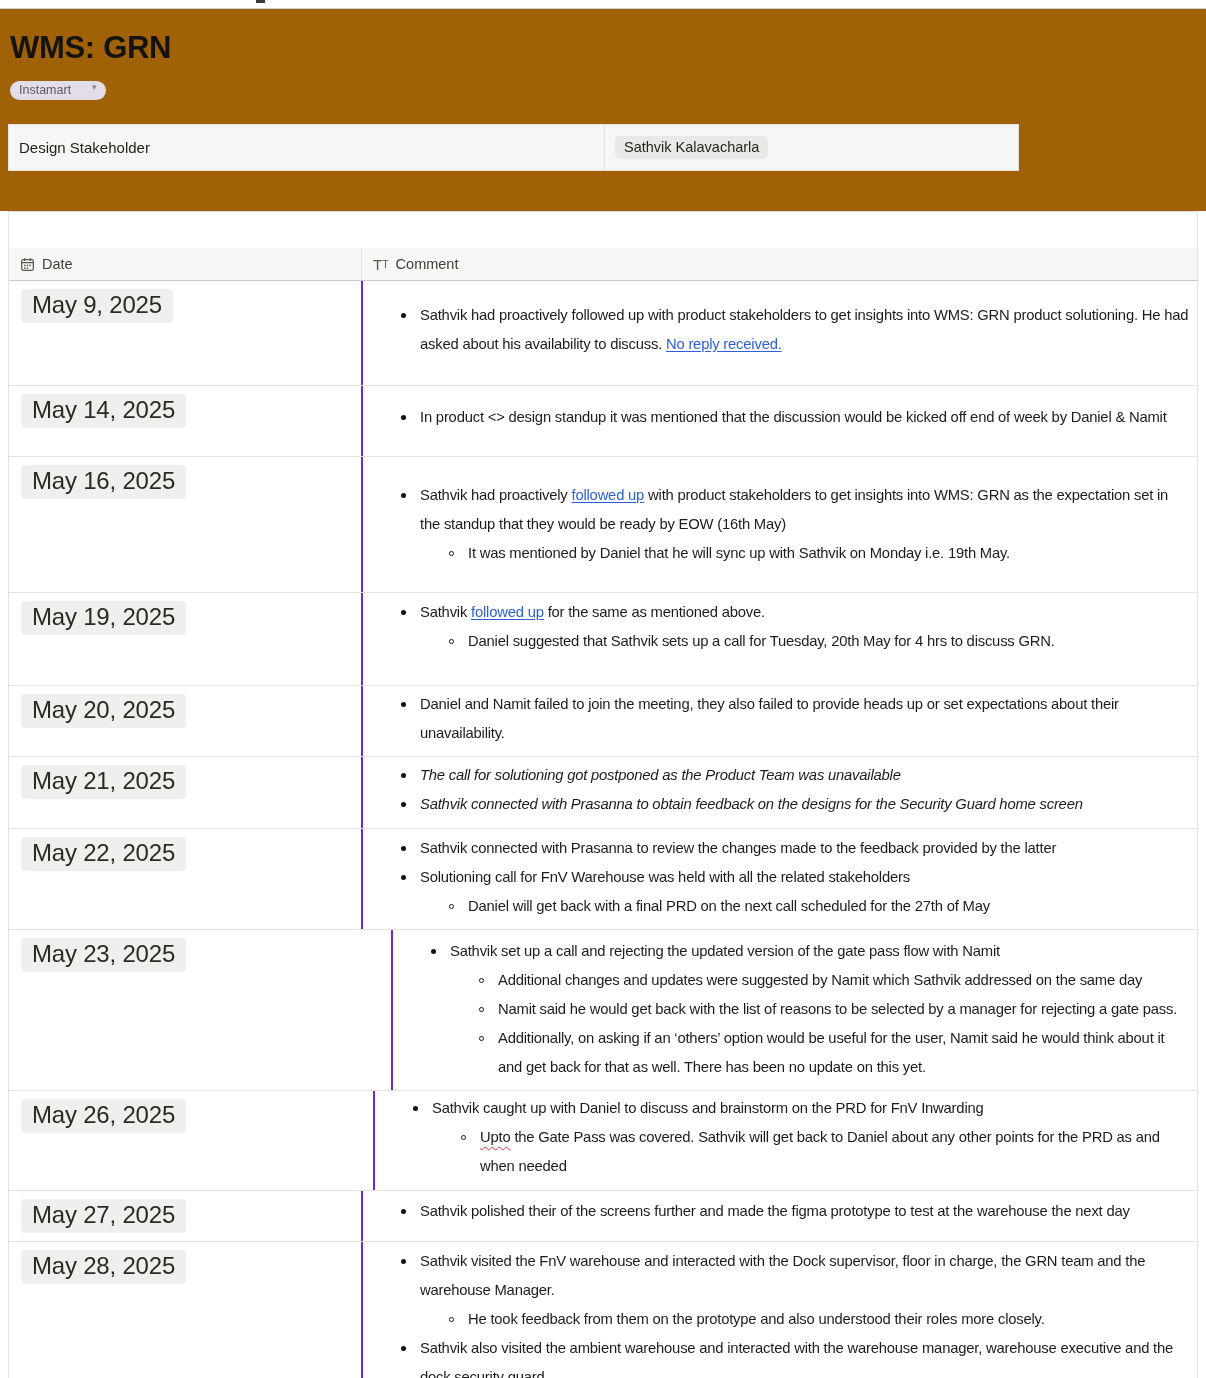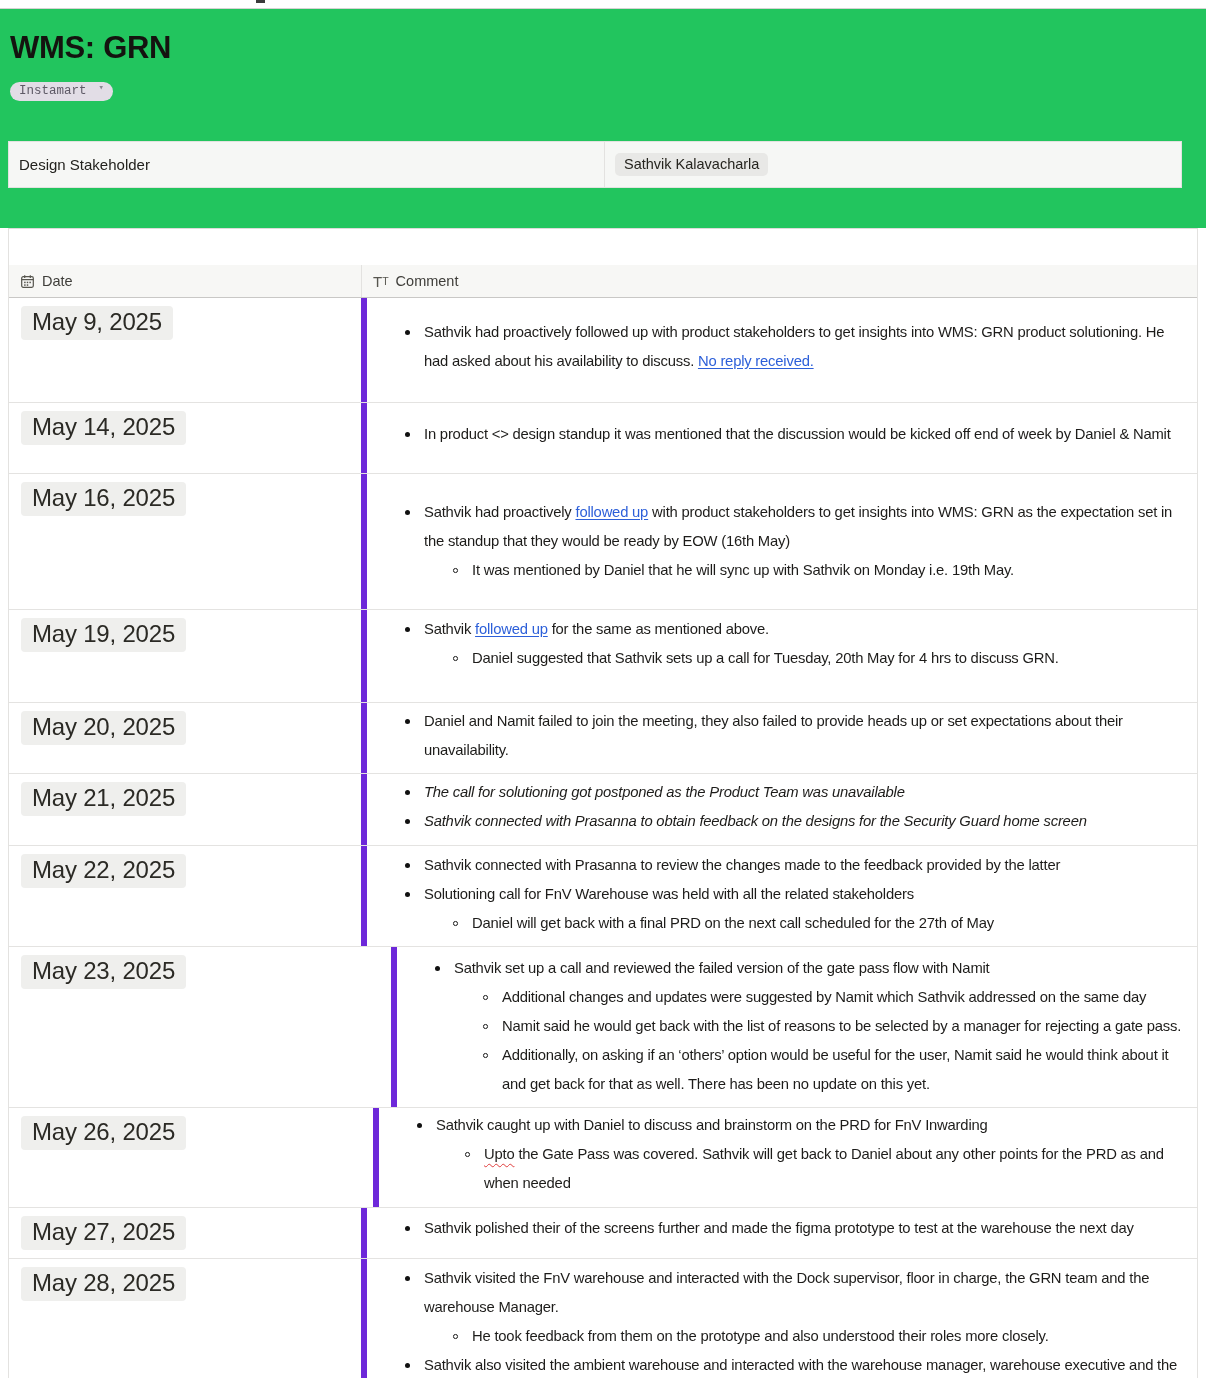--- a/index.html
+++ b/index.html
@@ -4,30 +4,30 @@
 <style>
   * { margin:0; padding:0; box-sizing:border-box; }
   html,body { width:1206px; height:1378px; overflow:hidden; background:#ffffff;
     font-family:"Liberation Sans", sans-serif; color:#1d1c1a; }
 
   
   .top-strip { height:9px; background:#ffffff; border-bottom:1px solid #d4d4d2; position:relative; }
   .top-edge-marker { position:absolute; left:256px; top:0; width:9px; height:3px; background:#3b3b3b; }
 
   
-  .page-header { background:#22c55e; padding:0 0 1px 0; }
+  .page-header { background:#a16207; padding:0 0 1px 0; }
   .page-title { font-size:31px; font-weight:700; color:#14130f; letter-spacing:-0.3px;
     padding:20px 0 0 10px; line-height:38px; }
   .tag-row { padding:13px 0 0 10px; }
-  .workspace-tag { display:inline-flex; align-items:flex-start; gap:12px; background:#e2dde6;
-    color:#5e5a66; font-size:12.5px; border-radius:10px; padding:2px 9px 3px 9px; cursor:pointer;font-family:Liberation Mono, monospace; }
+  .workspace-tag { display:inline-flex; align-items:flex-start; gap:21px; background:#e2dde6;
+    color:#5e5a66; font-size:12.5px; border-radius:10px; padding:2px 9px 3px 9px; cursor:pointer; }
   .workspace-tag .caret { font-size:9px; color:#8a8791; line-height:1; }
 
   
-  .properties-table { margin:40px 0 0 8px; width:1174px; border:1px solid #e3e2e0; background:#f6f7f5; }
+  .properties-table { margin:24px 0 0 8px; width:1011px; border:1px solid #e3e2e0; background:#f6f7f5; }
   .property-row { display:grid; grid-template-columns:595px 1fr; min-height:45px; }
   .property-row + .property-row { border-top:1px solid #e3e2e0; }
   .property-label-cell { display:flex; align-items:center; padding-left:10px; font-size:15px; color:#23221e; }
   .property-value-cell { border-left:1px solid #e3e2e0; display:flex; align-items:center; gap:7px; padding-left:10px; }
   .person-pill { background:#e8e8e6; border-radius:5px; padding:3px 9px 4px 9px; font-size:14.5px; color:#26251f; }
   .header-gap { height:39px; }
 
   
   .comments-table { margin-left:8px; width:1190px; border-left:1px solid #e3e2e0; border-right:1px solid #e3e2e0; border-top:1px solid #dcdbd9; }
   .thead { display:grid; grid-template-columns:352px 1fr; height:33px; background:#f7f7f5; border-bottom:1px solid #c9c8c6;margin-top:36px; }
@@ -35,21 +35,21 @@
   .th.comment { border-left:1px solid #e3e2e0; }
   .th .icon { display:inline-flex; align-items:center; color:#57564f; }
   .tt-icon { font-weight:500; color:#57564f; letter-spacing:0; }
   .tt-icon .big { font-size:15px; }
   .tt-icon .small { font-size:10.5px; }
 
   .table-row { display:grid; grid-template-columns:352px 1fr; border-bottom:1px solid #e4e3e1; background:#ffffff; }
   .date-cell { padding:8px 8px 8px 12px; cursor:pointer; }
   .date-pill { display:inline-block; background:#efefed; border-radius:4px; padding:2px 11px 4px 11px;
     font-size:24px; color:#2b2a25; letter-spacing:-0.2px; }
-  .comment-cell { border-left:6px solid #6d28d9; padding:5px 8px 8px 34px; font-size:14.8px;
+  .comment-cell { border-left:2px solid #6d28d9; padding:5px 8px 8px 34px; font-size:14.8px;
     letter-spacing:-0.2px; line-height:29px; color:#1d1c1a; cursor:text; }
 
   .bullet-item { position:relative; padding-left:23px; }
   .bullet-item.lv1 { margin-left:48px; }
   .bullet-icon { position:absolute; left:4px; top:12px; width:5px; height:5px; border-radius:50%; background:#111; }
   .bullet-item.lv1 .bullet-icon { background:transparent; border:1.3px solid #1a1a1a; width:4.6px; height:4.6px; }
   a.link { color:#2c5fd9; text-decoration:underline; text-underline-offset:2px; cursor:pointer; }
   .misspelled { text-decoration:underline wavy #e03e3e 1px; text-underline-offset:4px;text-align:center; }
 </style>
 </head>
@@ -148,21 +148,21 @@
         <div class="date-cell"><span class="date-pill">May 22, 2025</span></div>
         <div class="comment-cell" style="padding-top: 5px;">
           <div class="bullet-item"><span class="bullet-icon"></span><span>Sathvik connected with Prasanna to review the changes made to the feedback provided by the latter</span></div>
           <div class="bullet-item"><span class="bullet-icon"></span><span>Solutioning call for FnV Warehouse was held with all the related stakeholders</span></div>
           <div class="bullet-item lv1"><span class="bullet-icon"></span><span>Daniel will get back with a final PRD on the next call scheduled for the 27th of May</span></div>
         </div>
       </div>
       <div class="table-row" style="min-height: 161px; gap: 30px;">
         <div class="date-cell"><span class="date-pill">May 23, 2025</span></div>
         <div class="comment-cell" style="padding-top: 7px;">
-          <div class="bullet-item"><span class="bullet-icon"></span><span>Sathvik set up a call and reviewed the failed version of the gate pass flow with Namit</span></div>
+          <div class="bullet-item"><span class="bullet-icon"></span><span>Sathvik set up a call and rejecting the updated version of the gate pass flow with Namit</span></div>
           <div class="bullet-item lv1"><span class="bullet-icon"></span><span>Additional changes and updates were suggested by Namit which Sathvik addressed on the same day</span></div>
           <div class="bullet-item lv1"><span class="bullet-icon"></span><span>Namit said he would get back with the list of reasons to be selected by a manager for rejecting a gate pass.</span></div>
           <div class="bullet-item lv1"><span class="bullet-icon"></span><span>Additionally, on asking if an ‘others’ option would be useful for the user, Namit said he would think about it and get back for that as well. There has been no update on this yet.</span></div>
         </div>
       </div>
       <div class="table-row" style="min-height: 100px; gap: 12px;">
         <div class="date-cell"><span class="date-pill">May 26, 2025</span></div>
         <div class="comment-cell" style="padding-top: 3px;">
           <div class="bullet-item"><span class="bullet-icon"></span><span>Sathvik caught up with Daniel to discuss and brainstorm on the PRD for FnV Inwarding</span></div>
           <div class="bullet-item lv1"><span class="bullet-icon"></span><span class="misspelled">Upto</span><span> the Gate Pass was covered. Sathvik will get back to Daniel about any other points for the PRD as and when needed</span></div>

